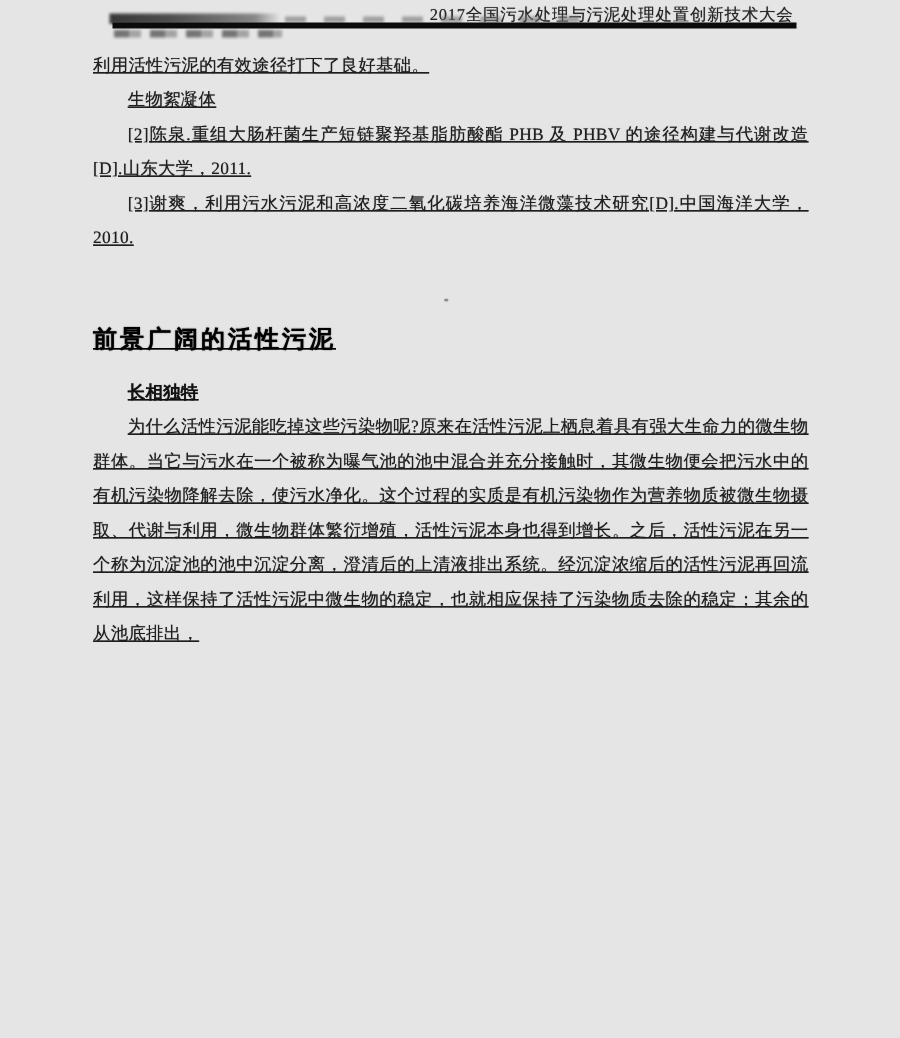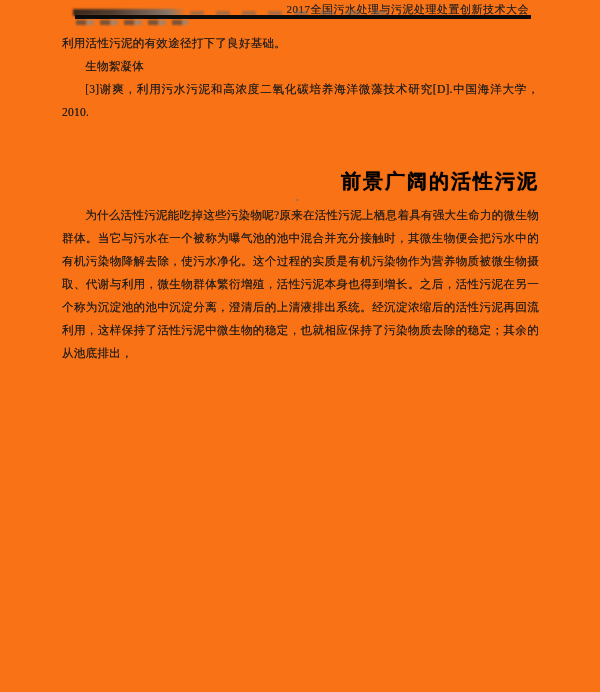--- a/index.html
+++ b/index.html
@@ -1,20 +1,20 @@
 <!DOCTYPE html>
 <html><head>
 <meta charset="utf-8">
 <style>
   html, body { margin: 0; padding: 0; }
   .page {
     position: relative;
     width: 600px;
     height: 692px;
-    background: #f97316;
+    background: #e5e5e5;
     overflow: hidden;
     font-family: "Liberation Serif", "DejaVu Serif", serif;
     color: #1e1e1e;
   }
   
   .header-text {
     position: absolute;
     top: 2px;
     right: 71px;
     font-size: 11px;
@@ -76,27 +76,27 @@
     position: absolute;
     left: 62px;
     top: 32px;
     width: 477px;
     font-size: 11.6px;
     line-height: 23px;
     text-align: justify;
     letter-spacing: 0.2px;
     text-shadow: 0 0 0.55px rgba(0,0,0,.6);
   }
-  .flow p { margin: 0; }
+  .flow p { margin: 0; text-decoration: underline; }
   .indent { text-indent: 2em; }
   .ref-heading { text-indent: 2em; }
   .article-title {
     margin: 40px 0 6px 0 !important;
-    text-align: right;
-    font-size: 20px;
+    text-align: left;
+    font-size: 16px;
     line-height: 34px;
     font-weight: bold;
     letter-spacing: 2px;
     color: #000;
     text-shadow: 0 0 0.9px rgba(0,0,0,.8);
   }
   .section-heading {
     font-weight: bold;
     text-indent: 2em;
     color: #111;
@@ -114,23 +114,25 @@
   <div class="header-rule"></div>
   <div class="header-smudge-bottom"></div>
   <div class="speck"></div>
 
   <div class="flow">
 
     <p>利用活性污泥的有效途径打下了良好基础。</p>
 
     <p class="ref-heading">生物絮凝体</p>
 
+    <p class="indent">[2]陈泉.重组大肠杆菌生产短链聚羟基脂肪酸酯 PHB 及 PHBV 的途径构建与代谢改造[D].山东大学，2011.</p>
     <p class="indent">[3]谢爽，利用污水污泥和高浓度二氧化碳培养海洋微藻技术研究[D].中国海洋大学，2010.</p>
 
     <p class="article-title">前景广阔的活性污泥</p>
 
 
+    <p class="section-heading">长相独特</p>
 
 
     <p class="indent">为什么活性污泥能吃掉这些污染物呢?原来在活性污泥上栖息着具有强大生命力的微生物群体。当它与污水在一个被称为曝气池的池中混合并充分接触时，其微生物便会把污水中的有机污染物降解去除，使污水净化。这个过程的实质是有机污染物作为营养物质被微生物摄取、代谢与利用，微生物群体繁衍增殖，活性污泥本身也得到增长。之后，活性污泥在另一个称为沉淀池的池中沉淀分离，澄清后的上清液排出系统。经沉淀浓缩后的活性污泥再回流利用，这样保持了活性污泥中微生物的稳定，也就相应保持了污染物质去除的稳定；其余的从池底排出，</p>
 
   </div>
 </div>
 
 </body></html>

